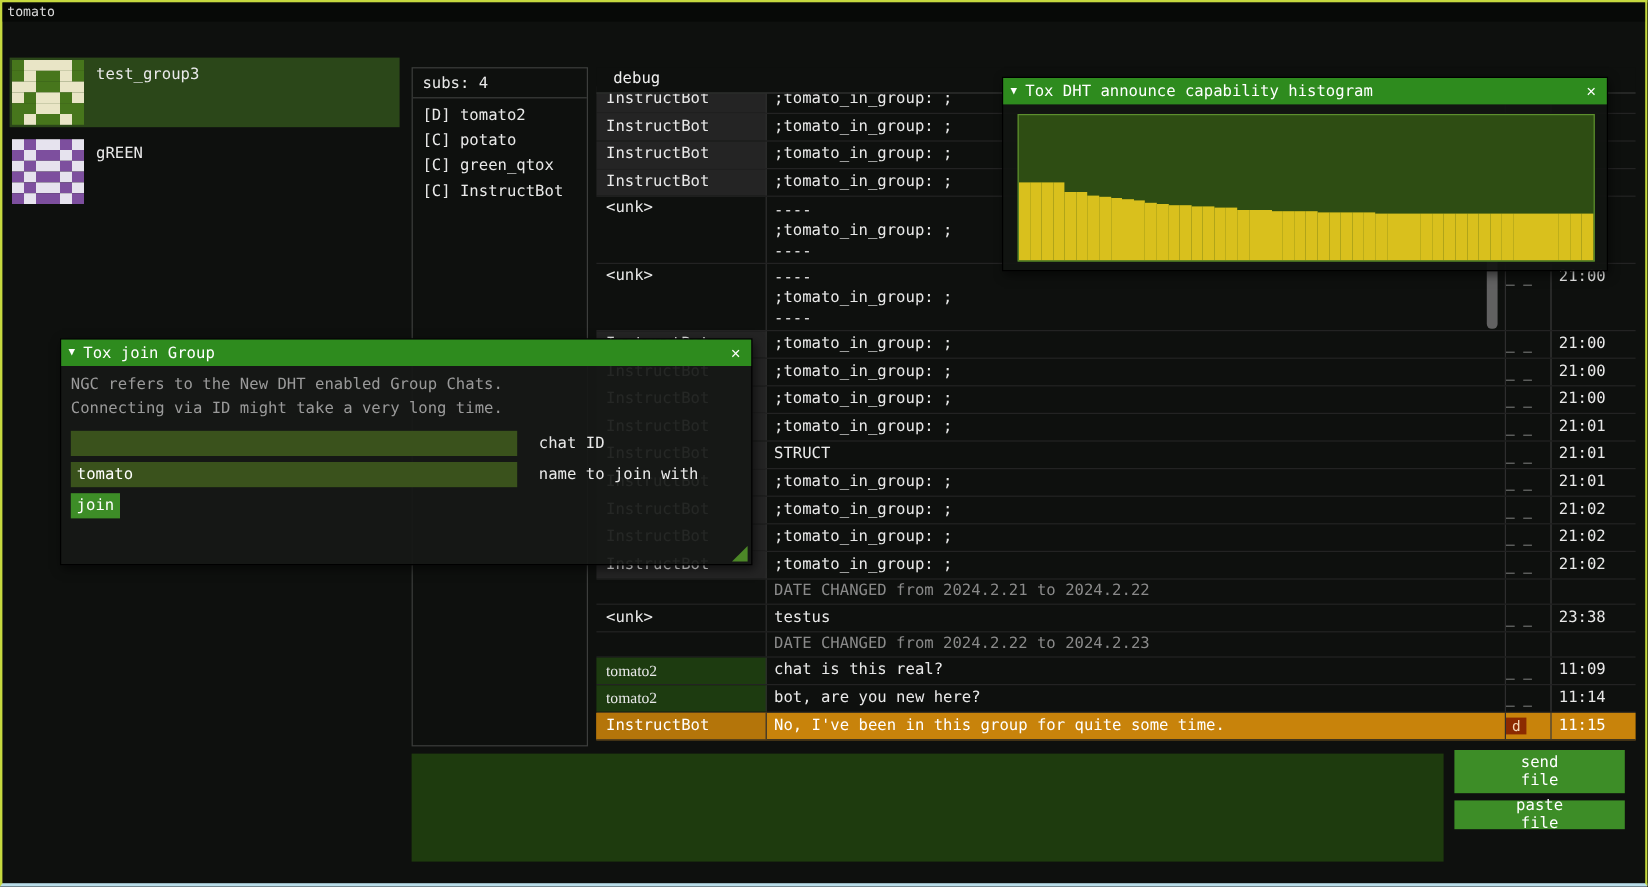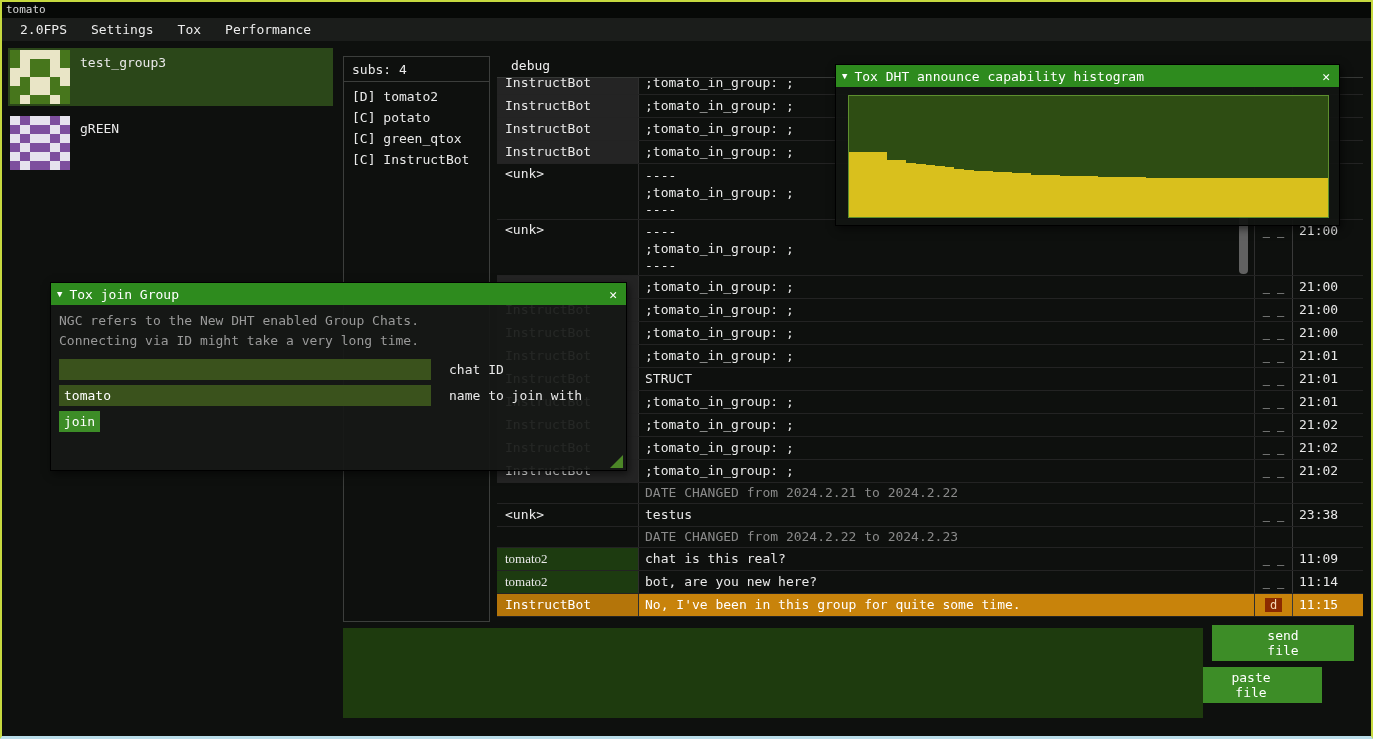--- a/index.html
+++ b/index.html
@@ -36,42 +36,42 @@
             background:#0e100e; border-bottom:1px solid #363836; z-index:3; }
   .tab { display:inline-block; padding:2px 14px; color:#efefef; }
 
   .chatlog { position:absolute; left:495px; top:70px; width:866px; z-index:2; }
   .crow { display:grid; grid-template-columns:142px 1fr 38px 70px; height:23px;
           line-height:22px; border-bottom:1px solid #232323; }
   .crow.multi { height:56px; }
   .crow.s-date { height:21px; line-height:20px; }
   .c-name { padding-left:8px; border-right:1px solid #2e2e2e; overflow:hidden; white-space:nowrap; }
   .c-msg  { padding-left:6px; border-right:1px solid #2e2e2e; overflow:hidden; white-space:pre-line; }
-  .c-mark { text-align:center; border-right:1px solid #3a3a3a; color:#c4c4c4; font-size:12px; overflow:hidden; }
+  .c-mark { text-align:left; border-right:1px solid #3a3a3a; color:#c4c4c4; font-size:12px; overflow:hidden; }
   .c-time { padding-left:6px; white-space:nowrap; }
   .multi .c-msg { line-height:17px; padding-top:3px; }
   .multi .c-name { line-height:20px; }
   .s-bot .c-name { background:#242424; }
   .s-green .c-name { background:#1d3b10;font-family:Liberation Serif, serif; }
   .s-date .c-msg { color:#8a8a8a; }
   .s-highlight { background:#c8830b; color:#ffffff; }
   .s-highlight .c-name { background:#b4750a; }
   .markbox { background:#8b2a00; color:#f4d9b8; padding:0 5px; font-size:12px; }
 
   .scrollthumb { position:absolute; left:1237px; top:196px; width:9px; height:76px;
                  background:#616161; border-radius:4px; z-index:4; }
 
   
   .composer { position:absolute; left:341px; top:626px; width:860px; height:90px;
               background:#1e3b0e; z-index:2; padding:4px 6px; color:#fff; }
   .btn { background:#3d8d27; color:#fff; border:none; font-family:inherit; font-size:13px;
          display:flex; align-items:center; justify-content:center; cursor:default; }
   .btn span { width:42px; text-align:center; line-height:15px; }
   .sendfile { position:absolute; left:1210px; top:623px; width:142px; height:36px; }
-  .pastefile { position:absolute; left:1178px; top:665px; width:142px; height:36px; }
+  .pastefile { position:absolute; left:1210px; top:665px; width:142px; height:24px; }
 
   
   .floatwin { position:absolute; border:1px solid #000; box-shadow:2px 3px 8px rgba(0,0,0,0.55); }
   .wintitle { height:22px; background:#2e8b1e; display:flex; align-items:center; padding:0 6px; color:#fff; }
   .collapse { font-size:9px; margin-right:7px; }
   .wtitle { flex:1; white-space:nowrap; overflow:hidden; }
   .closex { font-size:13px; padding:0 3px; color:#fff; }
 
   .histwin { left:833px; top:62px; width:505px; height:162px; background:rgba(18,20,18,0.94); z-index:20; }
   .histbody { position:relative; height:139px; }
@@ -93,26 +93,20 @@
 </style>
 </head>
 <body>
 
 <div class="app">
 
   <div class="titlebar">
     <span>tomato</span>
   </div>
 
-  <div class="menubar">
-      <span class="menu-item">2.0FPS</span>
-      <span class="menu-item">Settings</span>
-      <span class="menu-item">Tox</span>
-      <span class="menu-item">Performance</span>
-    </div>
 
   <div class="groups">
       <div class="group-item selected">
         <div class="avatar">
           <div style="background: rgb(71, 118, 28);"></div>
           <div style="background: rgb(233, 229, 198);"></div>
           <div style="background: rgb(233, 229, 198);"></div>
           <div style="background: rgb(233, 229, 198);"></div>
           <div style="background: rgb(233, 229, 198);"></div>
           <div style="background: rgb(71, 118, 28);"></div>

